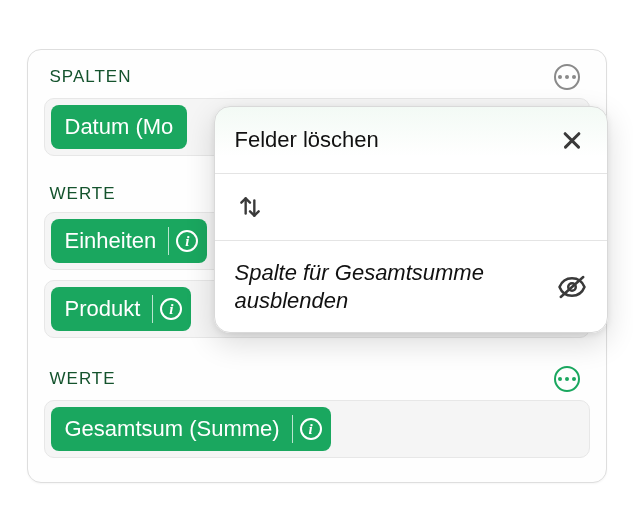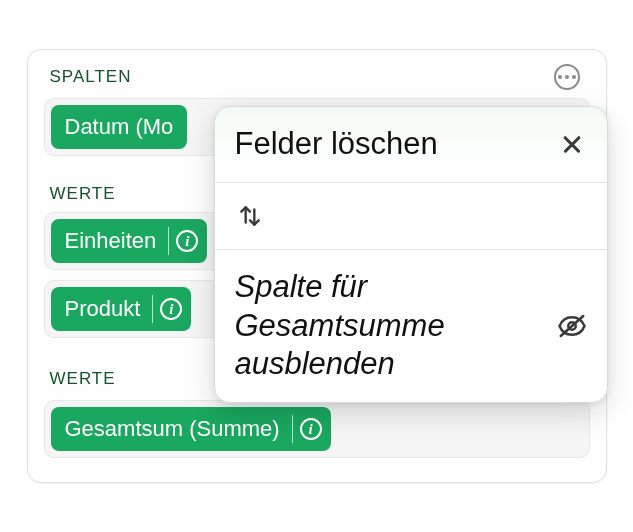--- a/index.html
+++ b/index.html
@@ -97,21 +97,21 @@
     border-radius:16px;
     box-shadow: 0 10px 30px rgba(0,0,0,0.14), 0 2px 6px rgba(0,0,0,0.08);
     overflow:hidden;
     z-index:10;
   }
   .menu-item {
     display:flex;
     align-items:center;
     justify-content:space-between;
     padding: 18px 20px;
-    font-size:31px;
+    font-size:22px;
     color:#111;
     border-bottom:1px solid #e4e4e4;
     cursor:pointer;
     line-height:1.25;
   }
   .menu-item:last-child { border-bottom:none;font-style:italic; }
   .menu-item span.label { flex:1; padding-right:14px; }
   .menu-icon {
     width:30px; height:30px; flex:0 0 30px;
     display:flex; align-items:center; justify-content:center;

